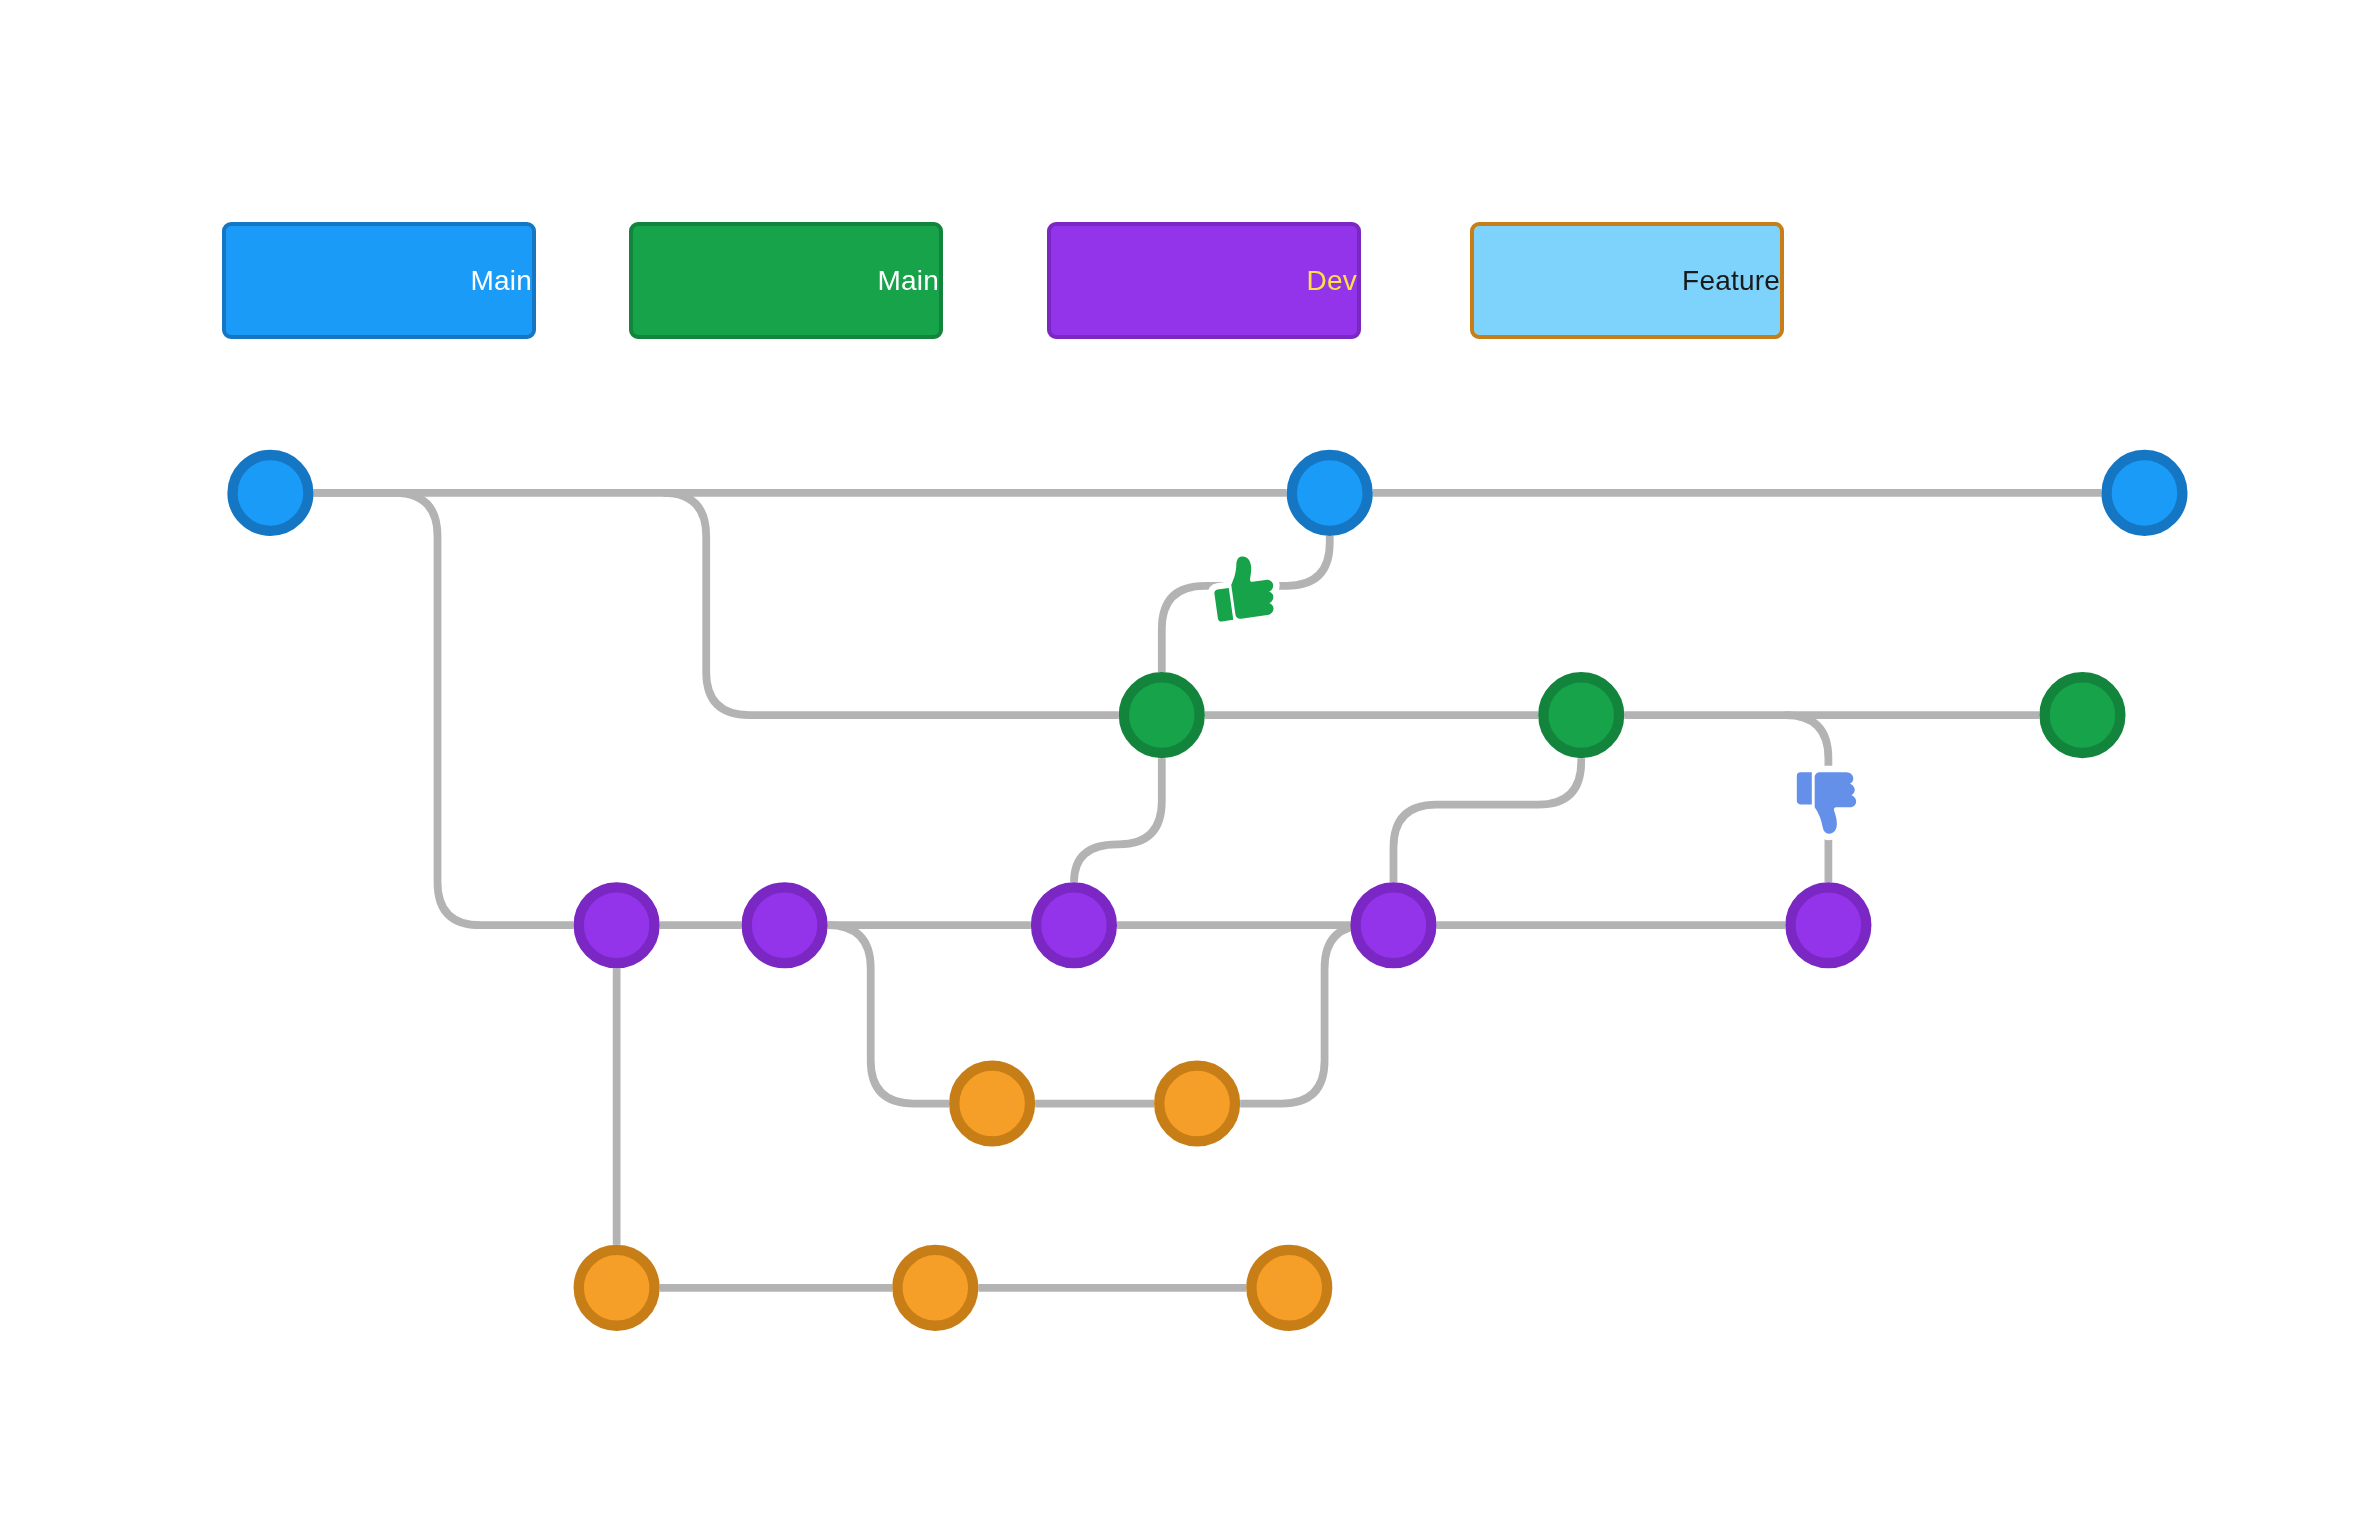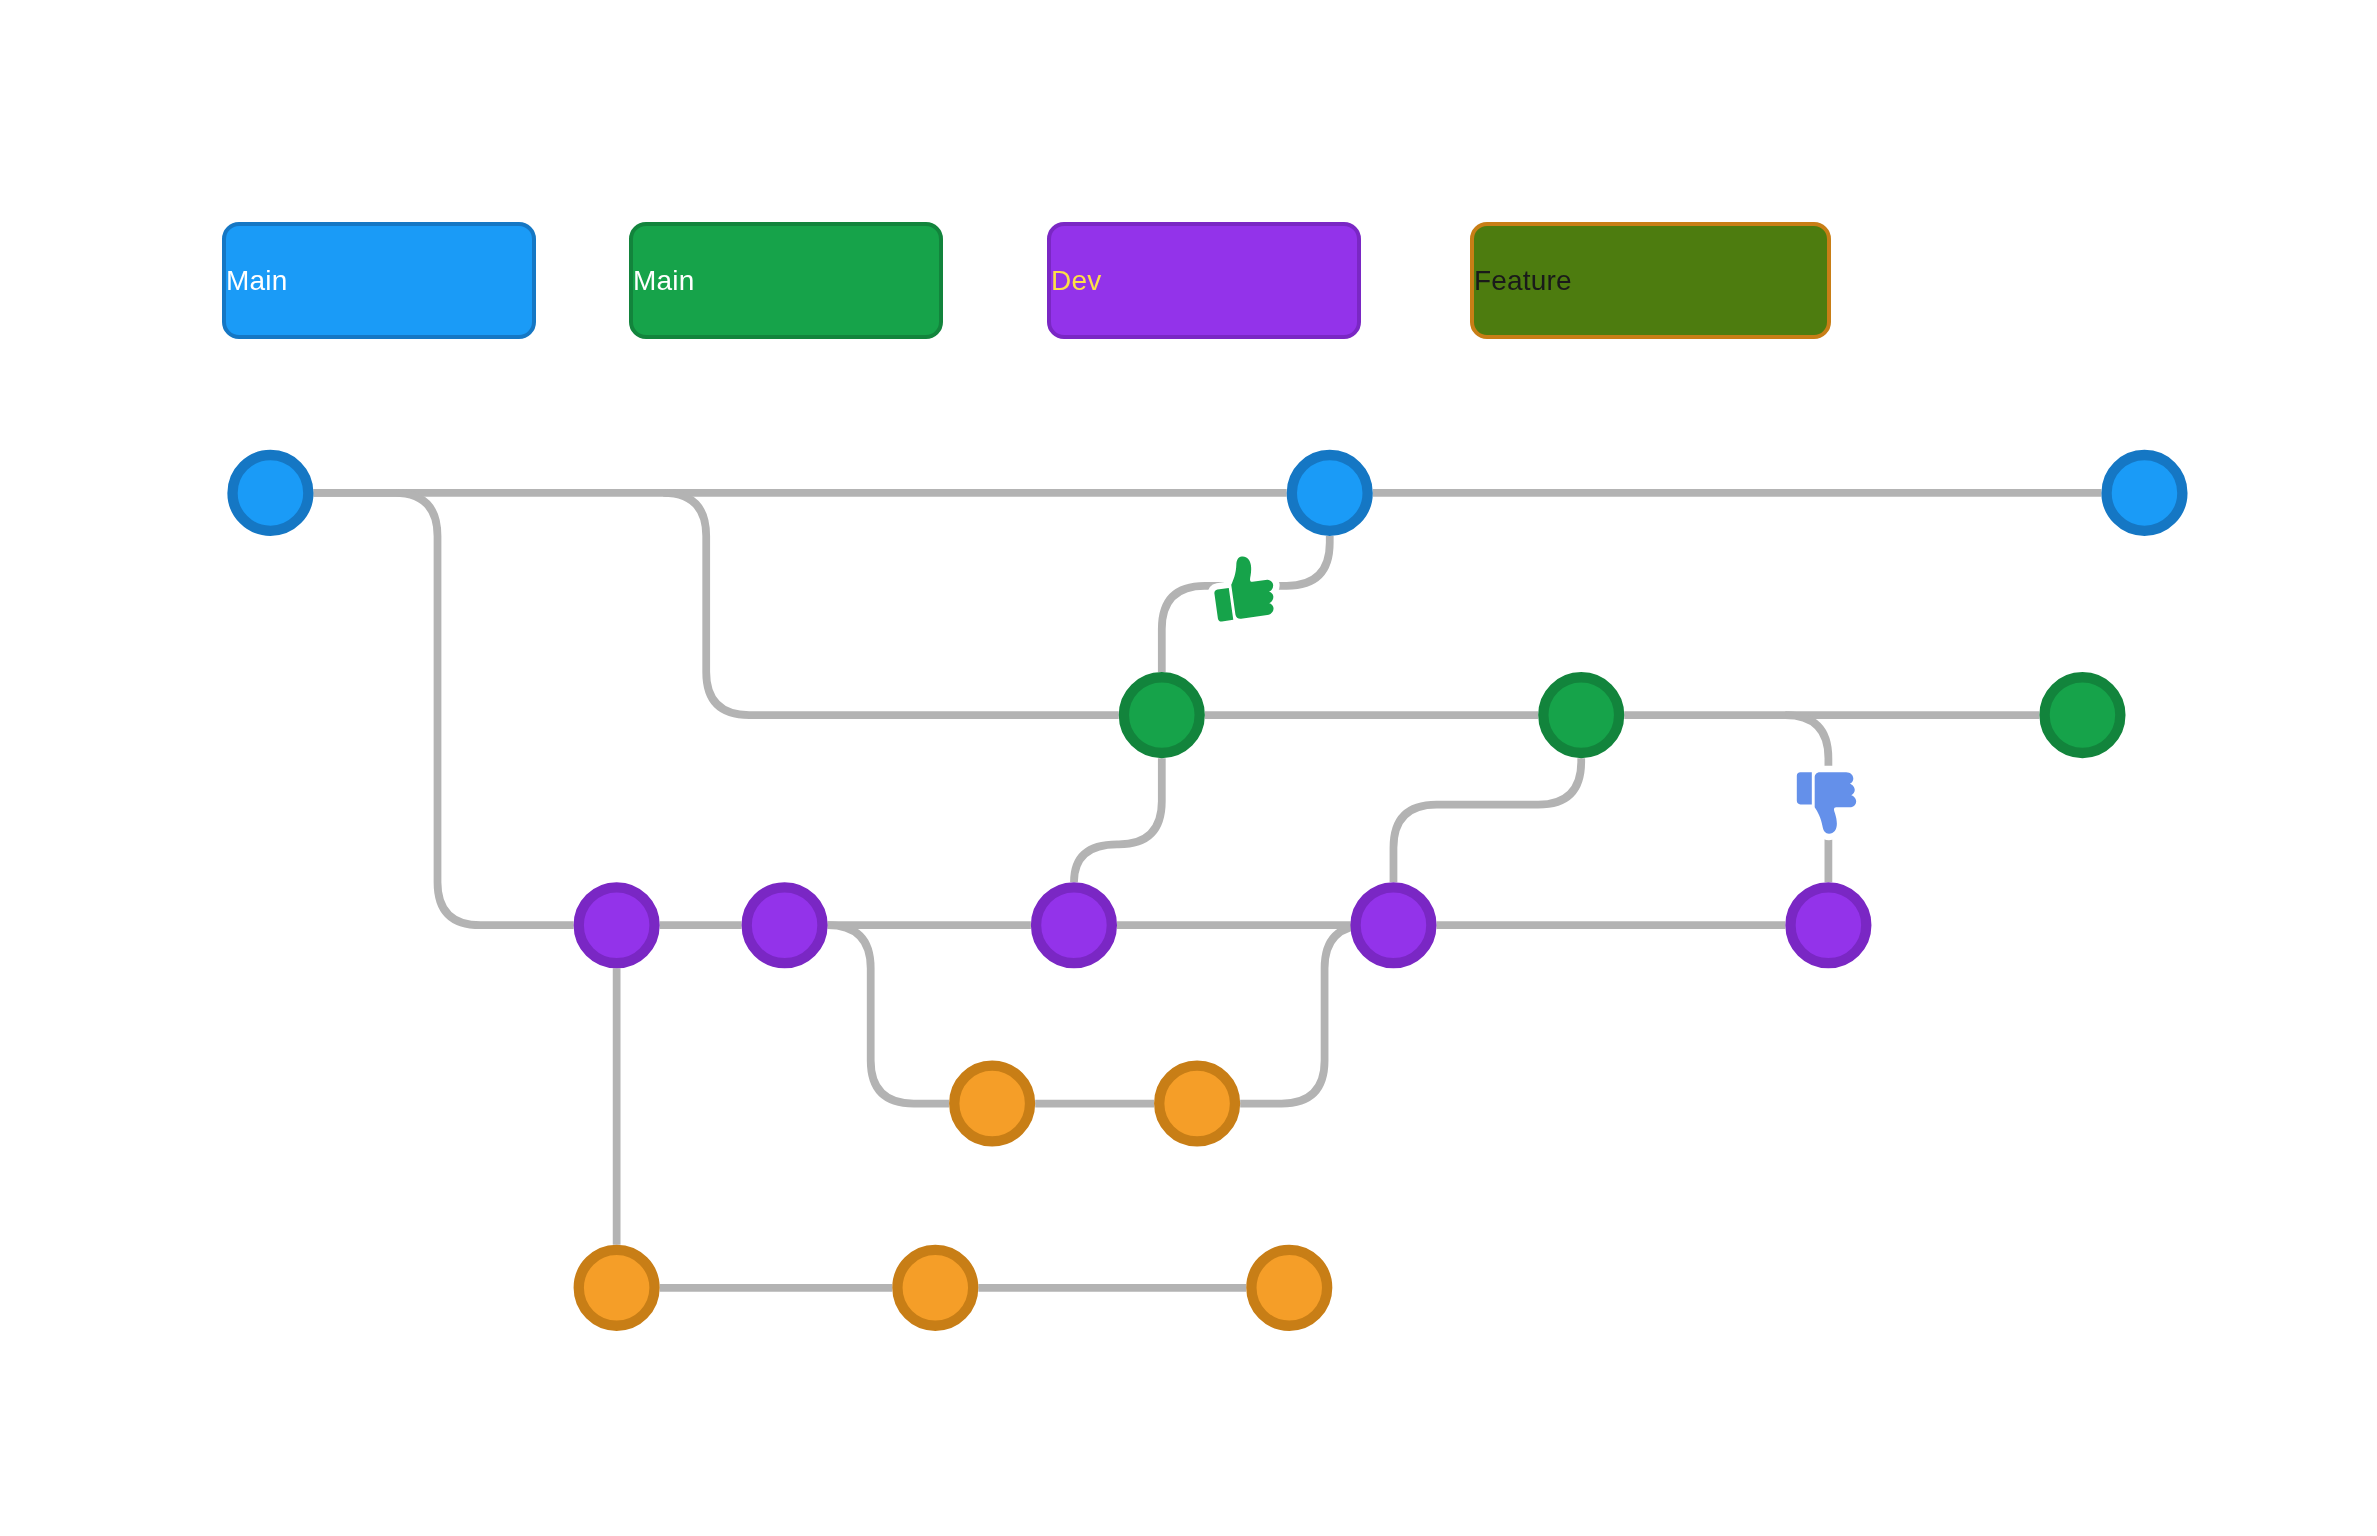--- a/index.html
+++ b/index.html
@@ -18,25 +18,25 @@
   .legend {
     position: absolute;
     top: 222px;
     left: 0;
     width: 2377px;
     height: 121px;
   }
   .legend-chip {
     position: absolute;
     height: 117px;
-    border-radius: 17px;
+    border-radius: 9px;
     box-sizing: border-box;
     display: flex;
     align-items: center;
-    justify-content: flex-start;
+    justify-content: flex-end;
     font-size: 28px;
     letter-spacing: 0.2px;
     user-select: none;
   }
   .chip-label { pointer-events: none; }
   svg.graph {
     position: absolute;
     top: 0; left: 0;
     width: 2377px;
     height: 1537px;
@@ -63,21 +63,21 @@
   <div class="legend" id="legend">
       <div class="legend-chip" style="left: 222px; top: 0px; width: 314px; height: 117px; background: rgb(26, 155, 247); border: 4.3px solid rgb(21, 119, 196); color: rgb(255, 255, 255);">
         <span class="chip-label">Main</span>
       </div>
       <div class="legend-chip" style="left: 629px; top: 0px; width: 314px; height: 117px; background: rgb(22, 163, 74); border: 4.3px solid rgb(18, 132, 60); color: rgb(255, 255, 255);">
         <span class="chip-label">Main</span>
       </div>
       <div class="legend-chip" style="left: 1047px; top: 0px; width: 314px; height: 117px; background: rgb(147, 51, 234); border: 4.3px solid rgb(122, 39, 196); color: #fde047;">
         <span class="chip-label">Dev</span>
       </div>
-      <div class="legend-chip" style="left: 1470px; top: 0px; width: 361px; height: 117px; background: #4d7c0f; border: 4.3px solid rgb(200, 126, 22); color: rgb(26, 26, 26);">
+      <div class="legend-chip" style="left: 1470px; top: 0px; width: 314px; height: 117px; background: #7dd3fc; border: 4.3px solid rgb(200, 126, 22); color: rgb(26, 26, 26);">
         <span class="chip-label">Feature</span>
       </div>
     </div>
 
   <svg class="graph" viewBox="0 0 2760 1784" id="graph" xmlns="http://www.w3.org/2000/svg">
     <g id="edges-layer">
         <path class="edge" d="M 364 572 L 1494 572" stroke="#b3b3b3" stroke-width="9"></path>
         <path class="edge" d="M 1594 572 L 2440 572" stroke="#b3b3b3" stroke-width="9"></path>
         <path class="edge" d="M 364 572 L 458 572 Q 508 572 508 622 L 508 1024 Q 508 1074 558 1074 L 666 1074" stroke="#b3b3b3" stroke-width="9"></path>
         <path class="edge" d="M 770 572 Q 820 572 820 622 L 820 780 Q 820 830 870 830 L 1299 830" stroke="#b3b3b3" stroke-width="9"></path>

